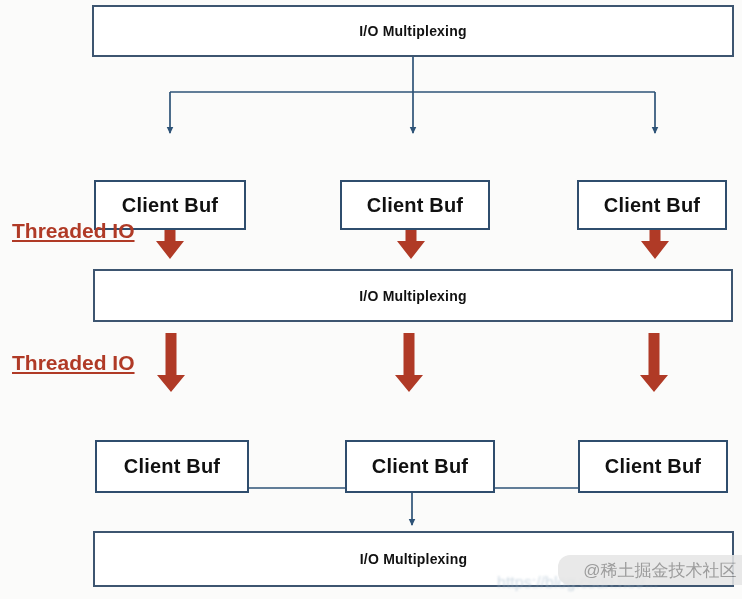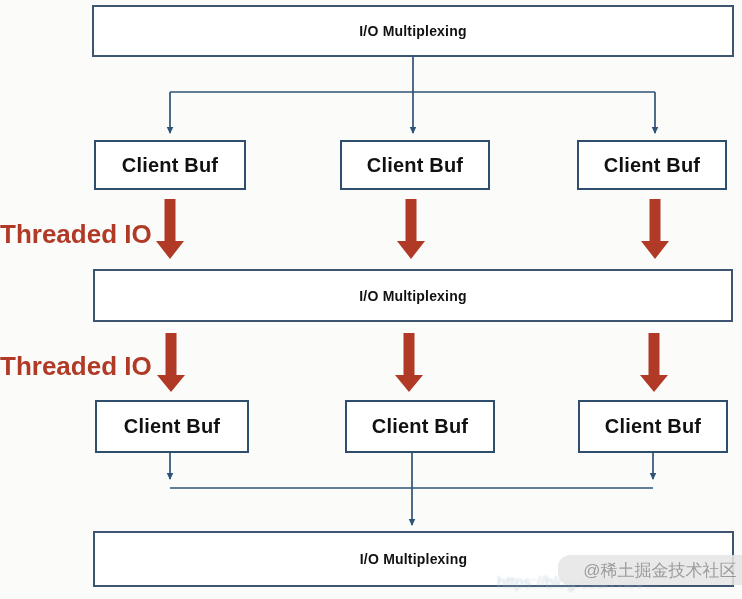--- a/index.html
+++ b/index.html
@@ -27,26 +27,27 @@
   .wires{position:absolute;left:0;top:0;width:742px;height:599px;pointer-events:none;}
   .node{
     position:absolute;
     background:var(--c-box-fill);
     display:flex;align-items:center;justify-content:center;
     color:var(--c-text);
     font-weight:bold;
     letter-spacing:.2px;
   }
   .io-box{border:2px solid var(--c-io-border);font-size:14px;}
-  .client-box{border:2px solid var(--c-client-border);font-size:20px;}
+  .client-box{border:2px solid var(--c-client-border);font-size:20px;margin-top:40px;}
   .threaded-label{
-    position:absolute;left:0;
+    position:absolute;left:12px;
     color:var(--c-threaded-label);
-    font-weight:bold;font-size:26px;
+    font-weight:bold;font-size:21px;
     white-space:nowrap;
+    text-decoration:underline;
   }
   .wire{stroke:var(--c-connector);stroke-width:1.7;fill:none;}
   .thick-arrow{fill:var(--c-thick-arrow);stroke:none;}
   .watermark-url{
     position:absolute;left:497px;top:574px;
     color:var(--c-watermark-url);
     font-size:16px;opacity:.55;filter:blur(1px);
     white-space:nowrap;
   }
   .watermark-pill{

